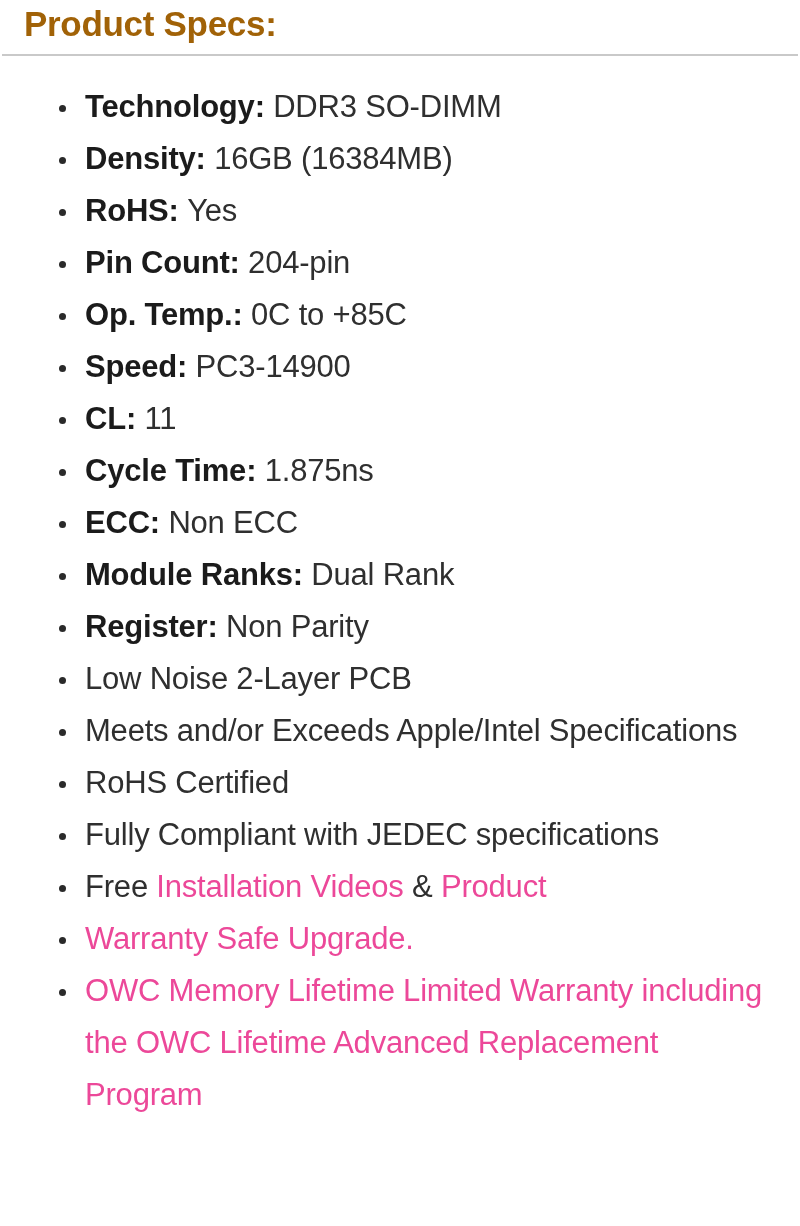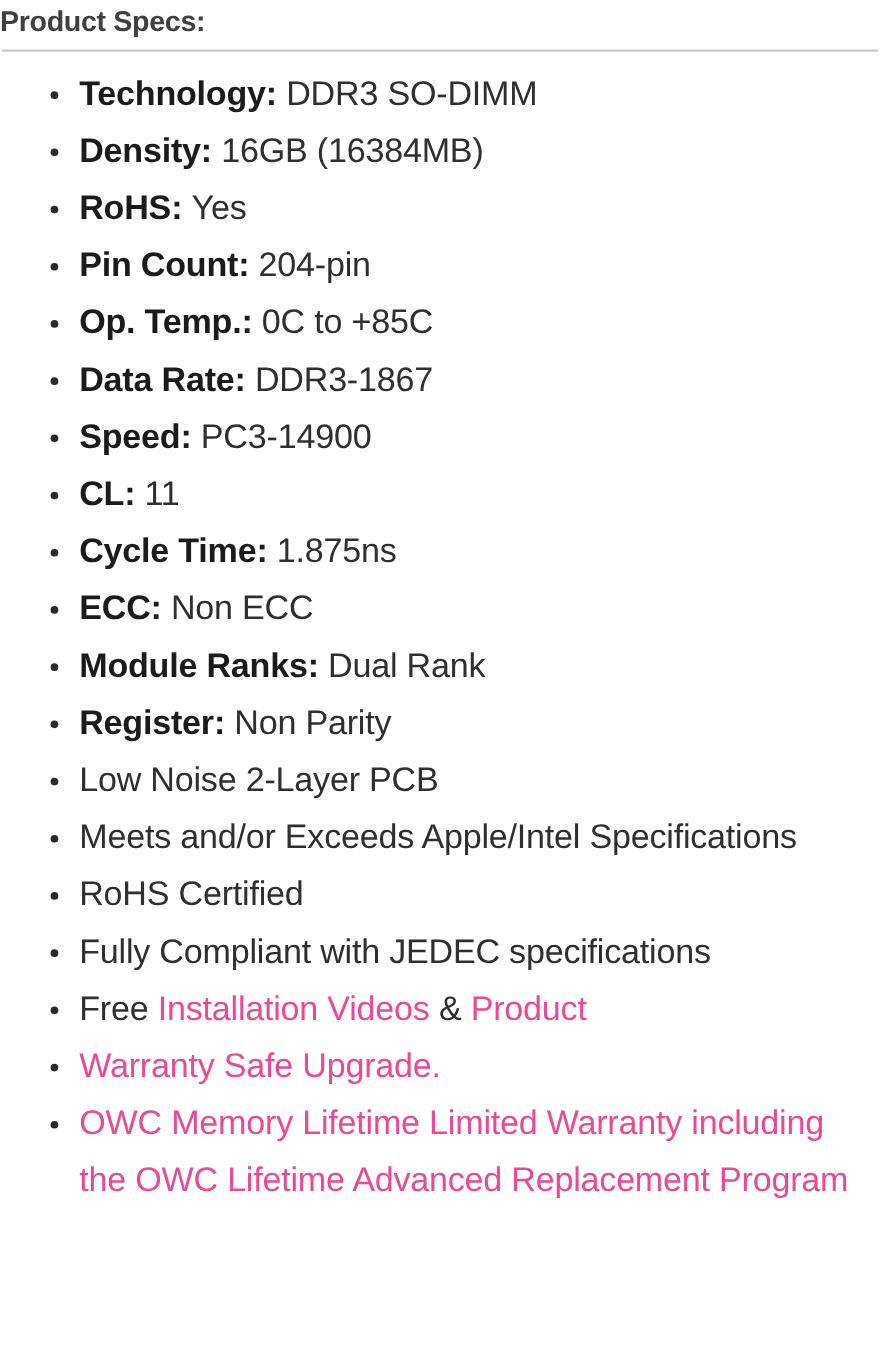--- a/index.html
+++ b/index.html
@@ -16,35 +16,35 @@
   }
   .page {
     width: 800px;
     height: 1226px;
     box-sizing: border-box;
     padding: 0;
     position: relative;
     overflow: hidden;
   }
   .spec-title {
-    font-size: 26px;
+    font-size: 35px;
     font-weight: bold;
     letter-spacing: -0.3px;
     margin: 0;
-    padding: 4px 0 10px 0;
-    color: #404040;
+    padding: 4px 0 10px 24px;
+    color: #a16207;
   }
   .title-rule {
     border: none;
     border-top: 2px solid #c9c9c9;
     margin: 0 2px 0 2px;
   }
   ul.spec-list {
     list-style: none;
-    margin: 4px;
+    margin: 17px;
     padding: 8px 0 0 0;
   }
   ul.spec-list > li {
     position: relative;
     font-size: 31px;
     line-height: 52px;
     padding-left: 68px;
     color: #2a2a2a;
     letter-spacing: -0.2px;
   }
@@ -110,25 +110,20 @@
       <span class="lbl">Pin Count: </span>
       <span class="val">204-pin</span>
     </li>
 
     <li>
       <span class="bullet"></span>
       <span class="lbl">Op. Temp.: </span>
       <span class="val">0C to +85C</span>
     </li>
 
-    <li>
-      <span class="bullet"></span>
-      <span class="lbl">Data Rate: </span>
-      <span class="val">DDR3-1867</span>
-    </li>
 
     <li>
       <span class="bullet"></span>
       <span class="lbl">Speed: </span>
       <span class="val">PC3-14900</span>
     </li>
 
     <li>
       <span class="bullet"></span>
       <span class="lbl">CL: </span>

